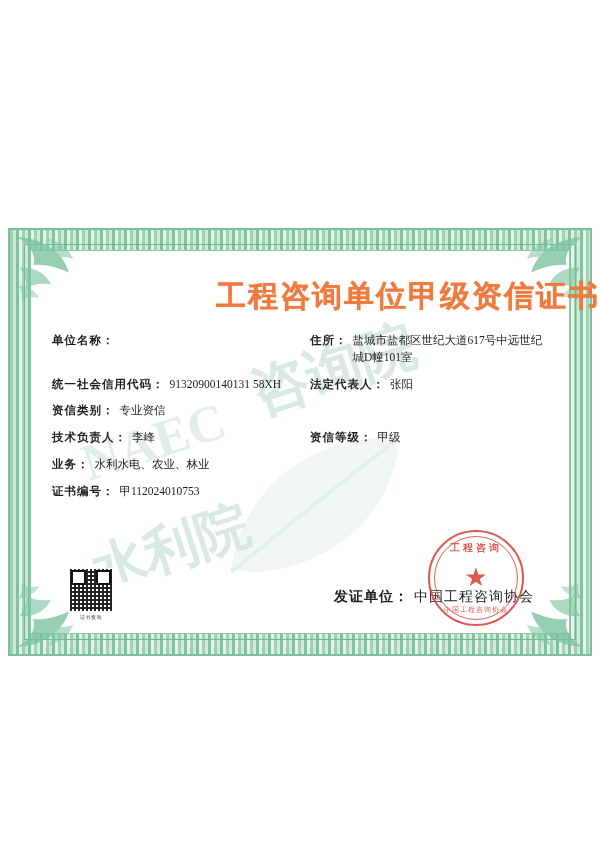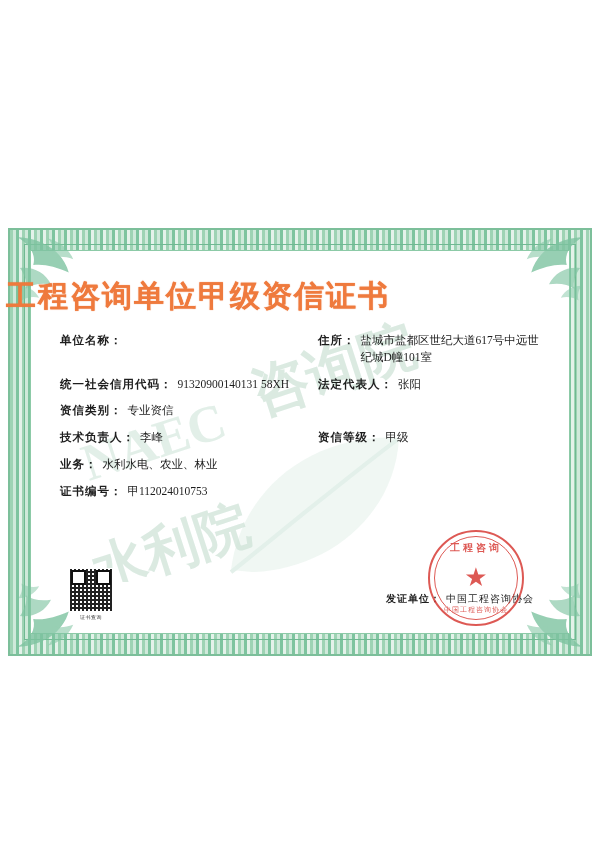--- a/index.html
+++ b/index.html
@@ -88,23 +88,23 @@
   .wm-leaf {
     position: absolute;
     left: 150px; top: 120px;
     width: 210px; height: 170px;
     opacity: .45;
   }
 
   
   .title {
     position: absolute;
-    left: 6px; right: 0;
+    left: 0; right: 0;
     top: 54px;
-    text-align: left;
+    text-align: right;
     font-size: 30px;
     font-weight: bold;
     letter-spacing: 2px;
     color: #ef7a3d;
     font-family: "DejaVu Serif", "Liberation Serif", serif;
     text-shadow: 0 0 1px #e86a2a;
   }
 
   
   .fields {
@@ -119,21 +119,20 @@
   .row {
     display: flex;
     margin-bottom: 9px;
   }
   .col-left  { width: 258px; display: flex; }
   .col-right { width: 236px; display: flex; }
   .lbl {
     white-space: nowrap;
     font-weight: bold;
     letter-spacing: 1px;
-    margin-left: 8px;
   }
   .val {
     margin-left: 5px;
     word-break: break-all;
   }
   .col-right .lbl { text-align: center; }
 
   .two-line { line-height: 1.5; }
 
   
@@ -169,21 +168,21 @@
     color: #333;
     margin-top: 2px;
     letter-spacing: .5px;
   }
 
   
   .issuer {
     position: absolute;
     right: 66px;
     bottom: 56px;
-    font-size: 10px;
+    font-size: 14px;
     color: #1d1d1d;
     letter-spacing: 1px;
     white-space: nowrap;
   }
   .issuer .lbl { font-weight: bold; }
 
   .seal {
     position: absolute;
     right: 76px;
     bottom: 36px;

